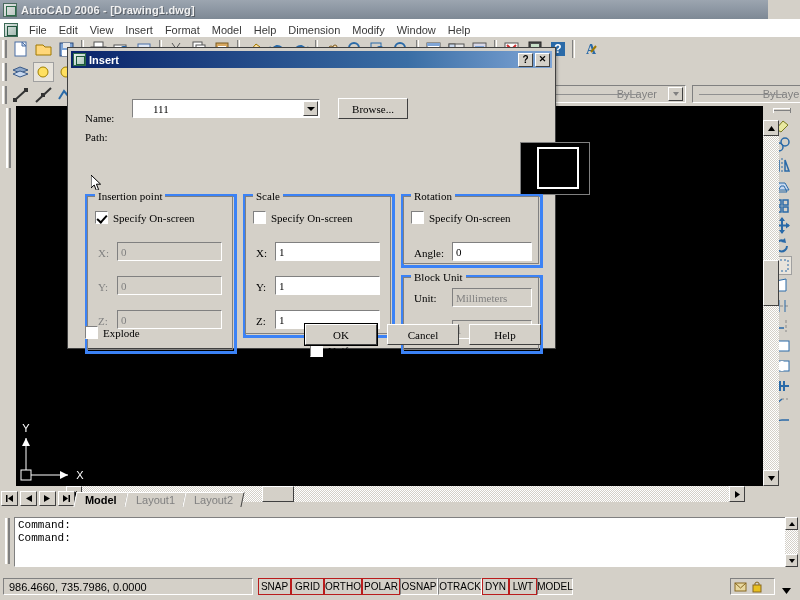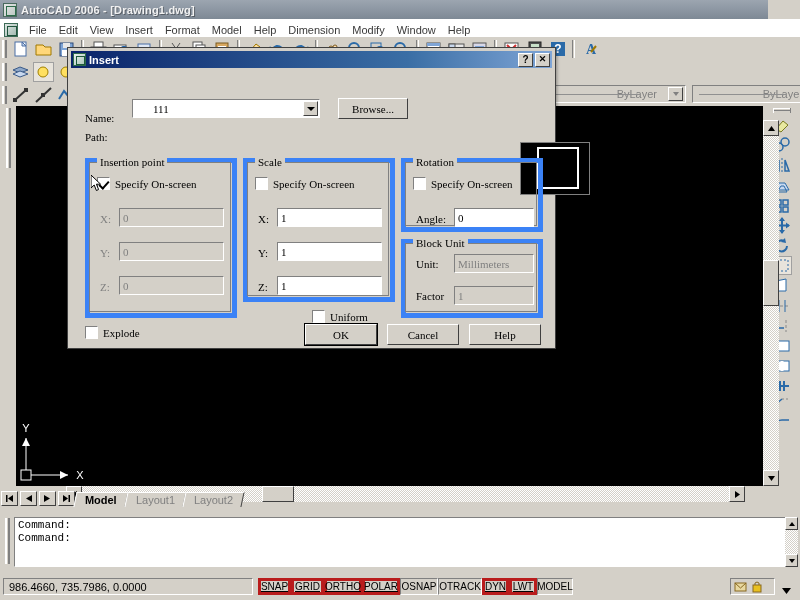--- a/index.html
+++ b/index.html
@@ -130,21 +130,21 @@
   }
   .cmdvscroll{position:absolute;right:2px;top:3px;width:13px;height:50px;}
 
   
   .statusbar{position:absolute;left:0;top:574px;width:800px;height:26px;background:#d4d0c8;padding-left:21px;}
   .coords{position:absolute;left:3px;top:4px;width:250px;height:17px;
     background:#d4d0c8;border:1px solid #808080;border-right-color:#fff;border-bottom-color:#fff;
     box-sizing:border-box;display:flex;align-items:center;padding-left:5px;font-size:11px;color:#000;}
   .sbtoggle{position:absolute;top:4px;height:17px;display:flex;align-items:center;
     justify-content:center;font-size:10px;color:#000;padding:0 4px;box-sizing:border-box;}
-  .sbtoggle.raised{border:3px solid #b91c1c;text-decoration:underline;}
+  .sbtoggle.raised{border:1px solid #b91c1c;}
   .sbtoggle.sunken{border:1px solid #808080;border-right-color:#fff;border-bottom-color:#fff;}
 
   
   .pconline{
     position:absolute;right:2px;top:6px;width:112px;height:36px;background:#fff;
     border:1px solid #bdbdbd;overflow:hidden;
   }
   .pc-arc{position:absolute;left:28px;top:-16px;width:56px;height:34px;
     border:6px solid #f5a623;border-radius:50%;border-bottom-color:transparent;
     border-left-color:transparent;border-right-color:transparent;transform:rotate(0deg);}
@@ -208,21 +208,21 @@
     border-top:4px solid #000;display:block;}
 
   .pbtn{
     position:absolute;background:#d4d0c8;border:1px solid #fff;
     border-right-color:#404040;border-bottom-color:#404040;
     box-sizing:border-box;display:flex;align-items:center;justify-content:center;
     font-size:11px;color:#000;font-family:"Liberation Serif",serif;
   }
   .pbtn.default{outline:1px solid #000;}
 
-  .groupbox{position:absolute;border:5px solid #3b82f6;box-sizing:border-box;}
+  .groupbox{position:absolute;border:3px solid #3b82f6;box-sizing:border-box;margin-top:36px;}
   .groupbox .gbinner{position:absolute;left:-1px;top:-1px;right:1px;bottom:1px;
     border:1px solid #808080;box-sizing:border-box;}
   .gbtitle{position:absolute;top:-7px;left:7px;background:#d4d0c8;padding:0 3px;
     font-size:11px;color:#000;font-family:"Liberation Serif",serif;z-index:2;}
 
   .chk{position:absolute;width:13px;height:13px;background:#fff;
     border:1px solid #808080;border-right-color:#fff;border-bottom-color:#fff;
     box-sizing:border-box;}
   .chk.checked:after{
     content:"";position:absolute;left:3px;top:1px;width:4px;height:8px;

